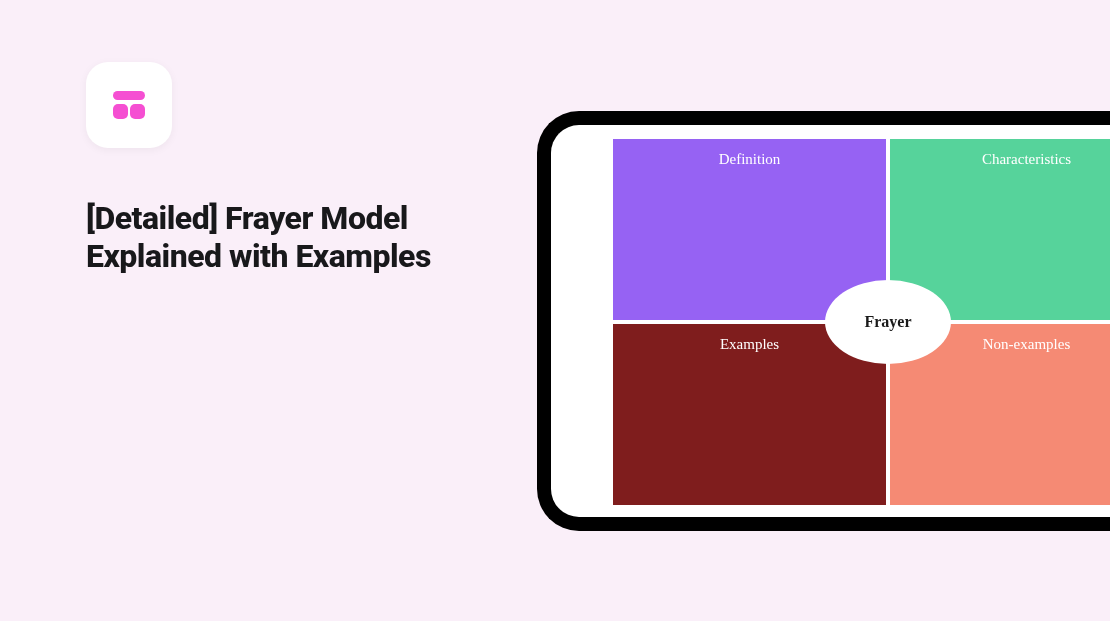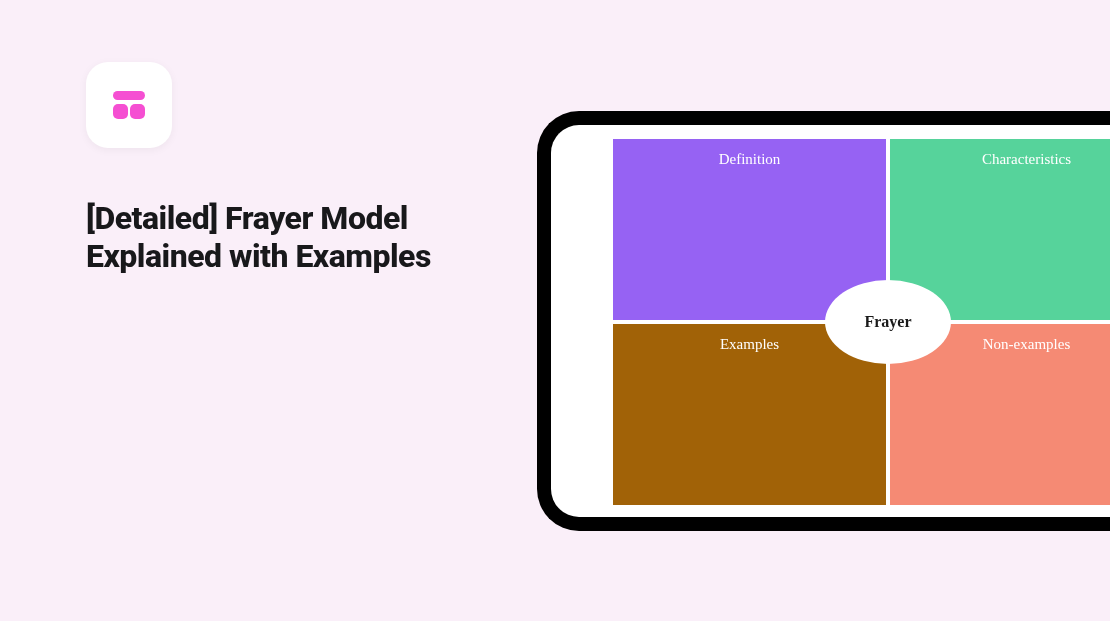--- a/index.html
+++ b/index.html
@@ -63,21 +63,21 @@
     text-align: center;
   }
   .quad-label {
     font-family: Georgia, "Times New Roman", serif;
     font-weight: 400;
     font-size: 15px;
     color: #ffffff;
   }
   .q-def { background: #9662f3; }
   .q-char { background: #56d39b; }
-  .q-ex { background: #a16207; }
+  .q-ex { background: #7f1d1d; }
   .q-non { background: #f58a74; }
   .concept {
     position: absolute;
     top: 50%;
     left: 50%;
     transform: translate(-50%, -50%);
     width: 126px;
     height: 84px;
     background: #ffffff;
     border-radius: 50%;

